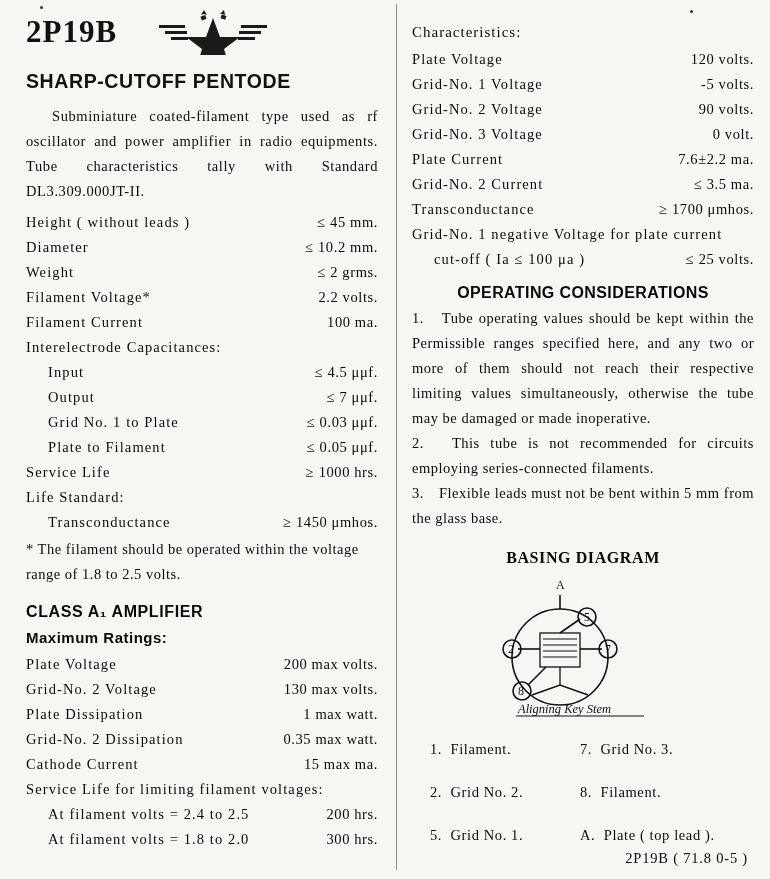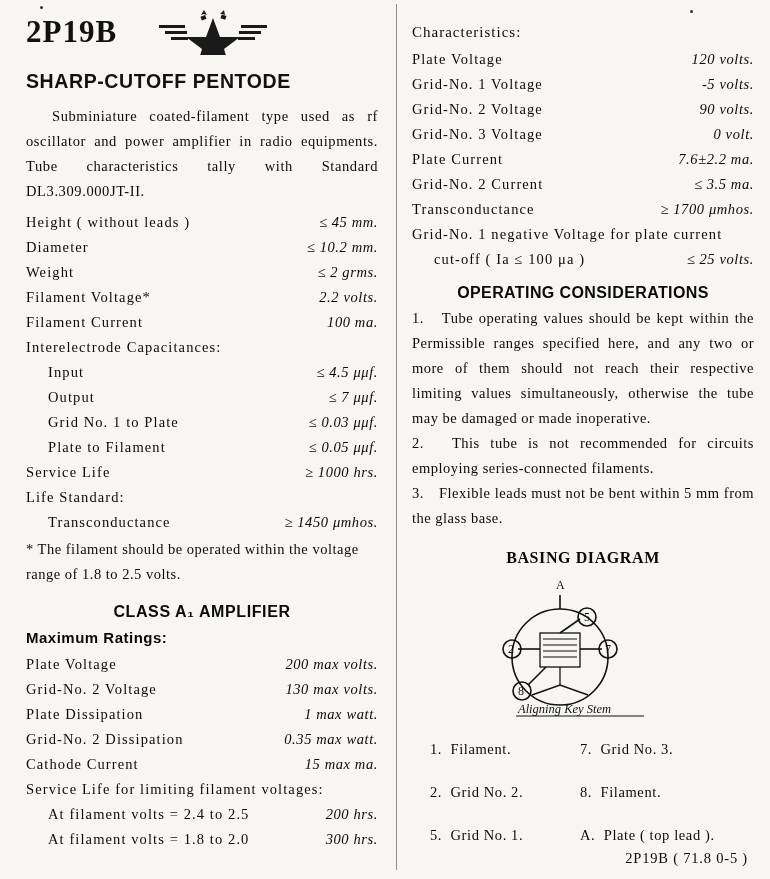--- a/index.html
+++ b/index.html
@@ -84,25 +84,25 @@
   .spec {
     display: flex;
     justify-content: space-between;
     align-items: baseline;
     font-size: 14.5px;
     line-height: 25px;
     letter-spacing: 0.5px;
     white-space: nowrap;
   }
   .spec .lbl { letter-spacing: 1.1px; }
-  .spec .val { text-align: right; letter-spacing: 0.6px; font-style: italic; }
+  .spec .val { text-align: right; letter-spacing: 0.6px; }
   .spec.sub .lbl { padding-left: 22px; }
   .spec.sub2 .lbl { padding-left: 22px; }
   .section-head {
-    text-align: center;
+    text-align: left;
     font-family: "Liberation Sans", sans-serif;
     font-weight: bold;
     font-size: 16px;
     letter-spacing: 0.6px;
     margin-top: 16px;
     margin-bottom: 6px;
   }
   .sub-head {
     font-family: "Liberation Sans", sans-serif;
     font-weight: bold;

